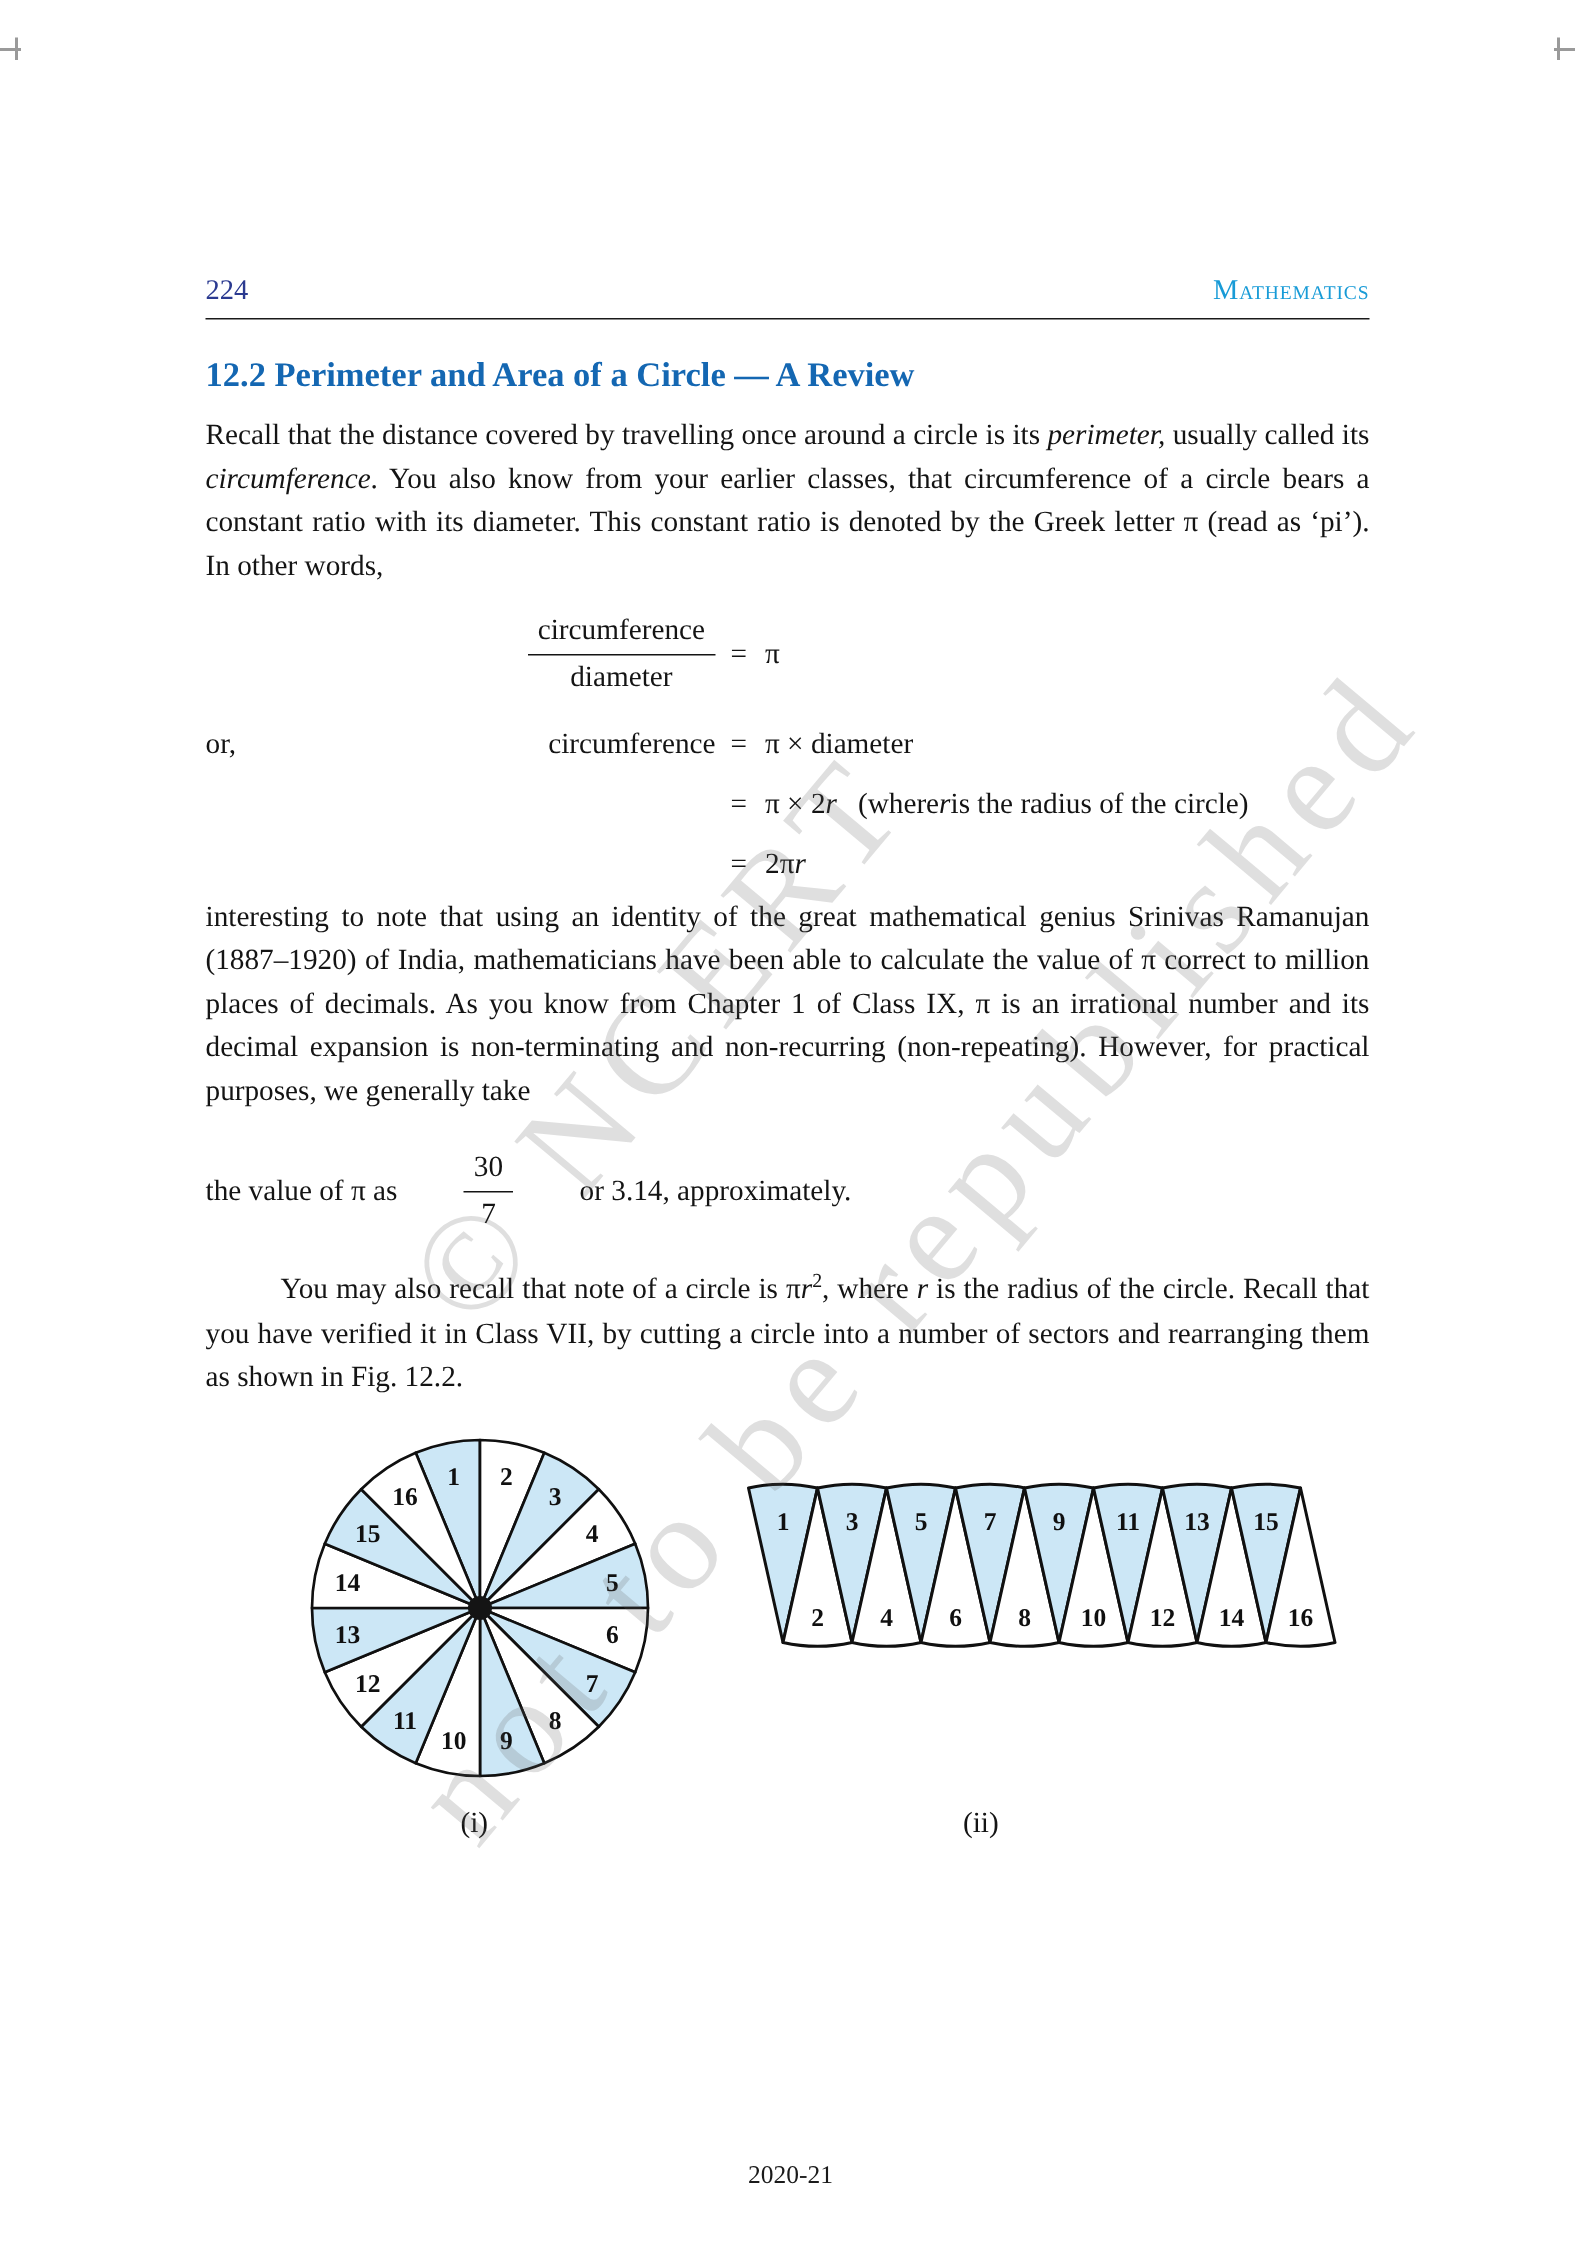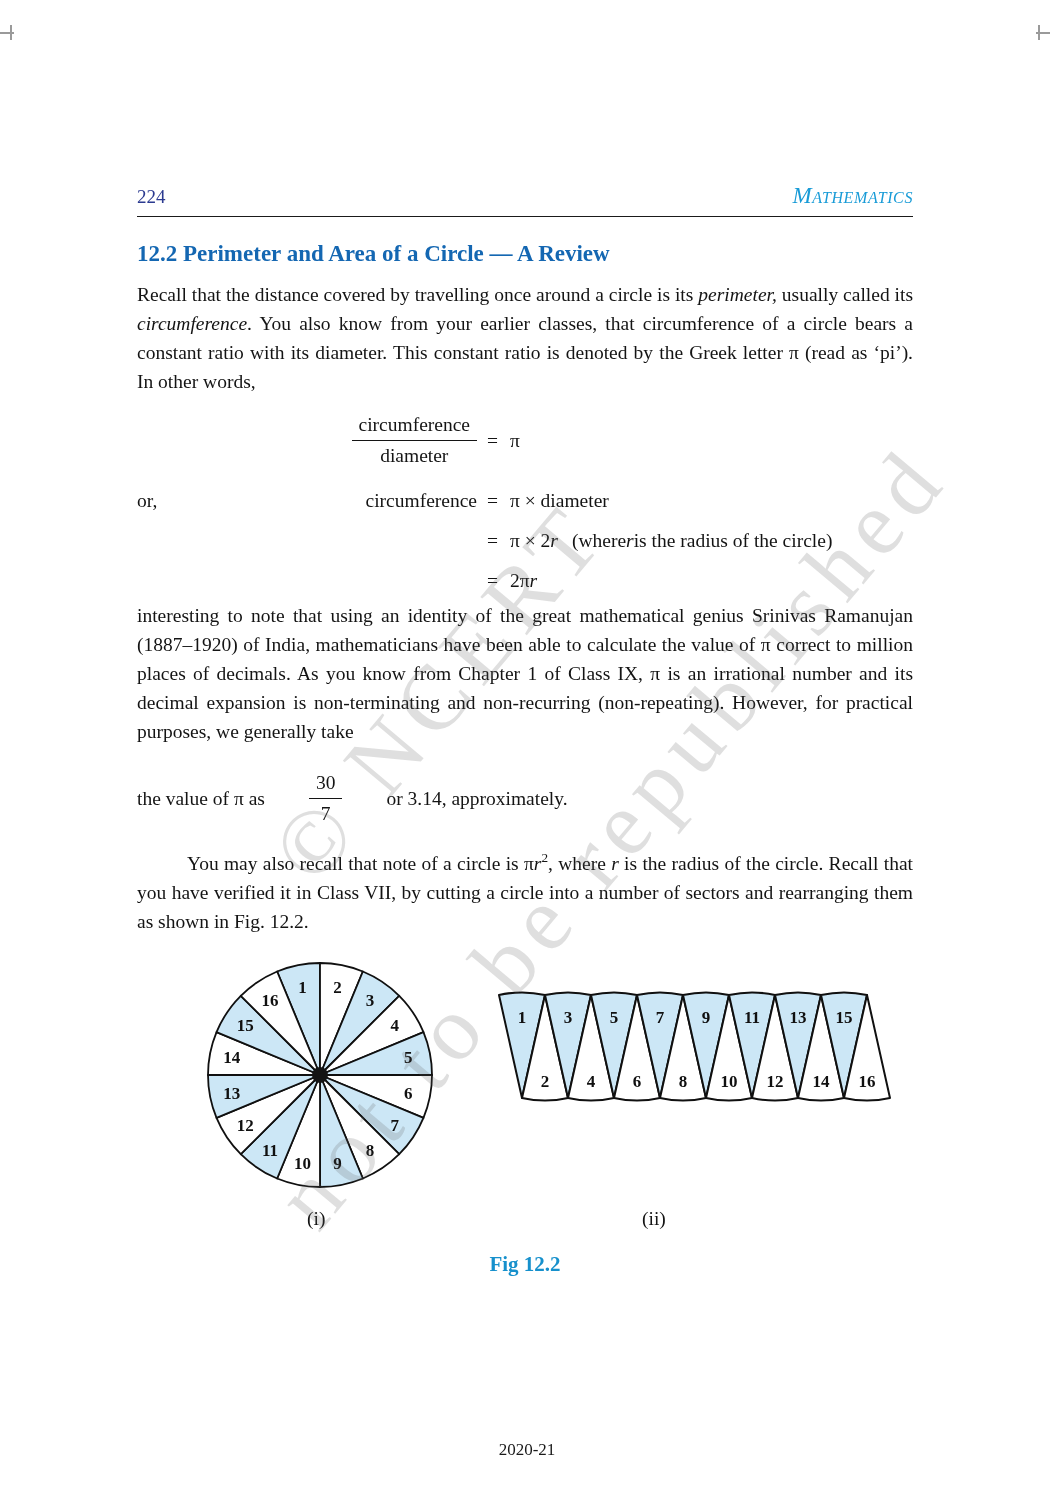--- a/index.html
+++ b/index.html
@@ -7,21 +7,21 @@
     width:1050px; height:1500px; position:relative; background:#ffffff;
     font-family:"Liberation Serif", serif; font-size:19.5px; color:#141414;
     overflow:hidden;
   }
   .content { position:absolute; left:137px; top:183px; width:776px; z-index:2; }
 
   
   .page-header { display:flex; justify-content:space-between; align-items:baseline;
     border-bottom:1.6px solid #1a1a1a; padding-bottom:7px; }
   .page-num { font-size:19px; color:var(--pagenum-blue); }
-  .subject { font-size:23px; color:var(--subject-blue); font-variant:small-caps; letter-spacing:0.6px;font-style:italic; }
+  .subject { font-size:19px; color:var(--subject-blue); font-variant:small-caps; letter-spacing:0.6px; }
 
   .section-heading { margin-top:24px; font-size:23px; font-weight:bold; color:var(--heading-blue); }
 
   p.body-par { margin:13px 0 0 0; line-height:29px; text-align:justify; }
   .indent { text-indent:50px; }
   .just-last { text-align-last:justify; }
   .it { font-style:italic; }
   .sup { font-size:0.68em; vertical-align:super; }
 
   
@@ -215,17 +215,16 @@
           <text x="371" y="98" text-anchor="middle">16</text>
         </svg>
     </div>
   </div>
 
   <div class="captions">
     <span class="caption-i">(i)</span>
     <span class="caption-ii">(ii)</span>
   </div>
 
-  <div class="fig-label">Fig 12.2</div>
 
 </div>
 
 <div class="page-footer">2020-21</div>
 
 </body></html>

